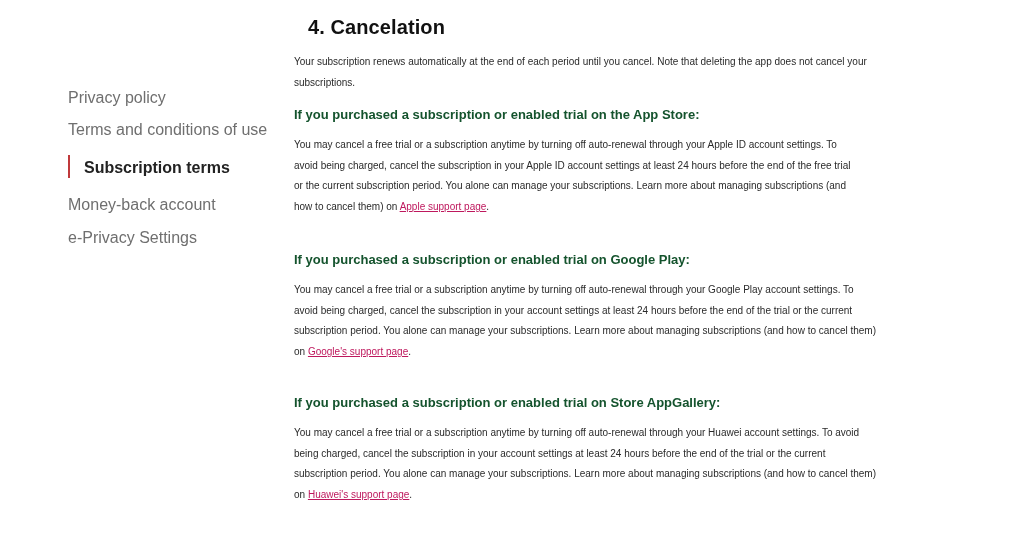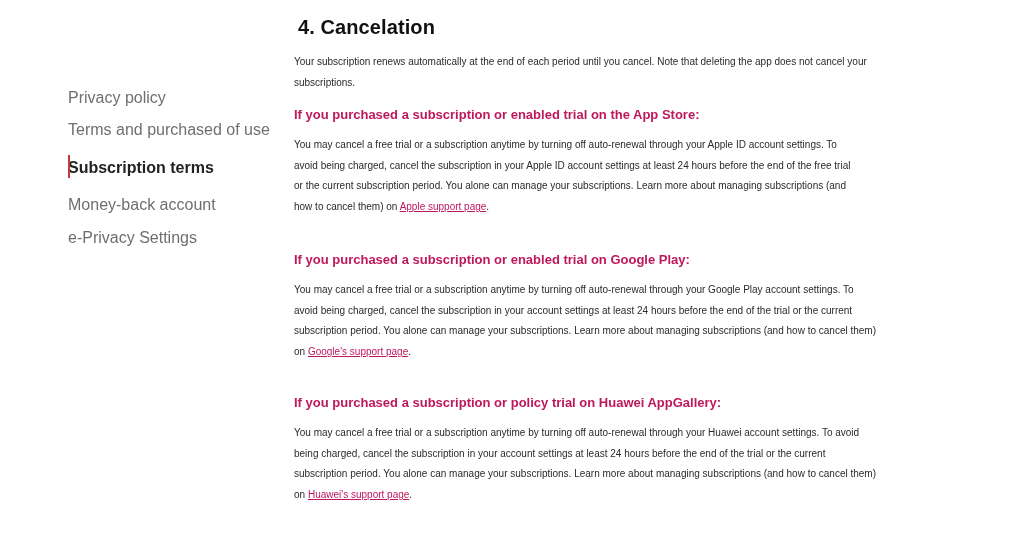--- a/index.html
+++ b/index.html
@@ -9,52 +9,52 @@
     font-family: "Liberation Sans", sans-serif;
     color: #1f1f1f;
     position: relative;
   }
   .sidebar { position: absolute; left: 68px; top: 0; width: 200px; }
   .nav-item {
     position: absolute; left: 0; white-space: nowrap;
     font-size: 16px; color: #6f6f6f; cursor: pointer;
   }
   .nav-item.active {
-    color: #222; font-weight: bold; 
+    color: #222; font-weight: bold; padding-left: 16px;
   }
   .nav-item.active .bar {
     position: absolute; left: 0; top: -4px; width: 2px; height: 23px;
     background: #c0393b;
   }
   .main { position: absolute; left: 294px; top: 0; width: 600px; }
   h2 {
-    position: absolute; top: 16px; left: 4px; margin: 0;
+    position: absolute; top: 16px; left: 14px; margin: 0;
     font-size: 20px; font-weight: bold; color: #111; letter-spacing: 0.1px;
     white-space: nowrap;
     text-align: right;
   }
   p {
     position: absolute; left: 0; margin: 0;
     font-size: 10px; line-height: 20.7px; color: #2a2a2a; width: 590px;
   }
   .sub {
     position: absolute; left: 0; margin: 0; white-space: nowrap;
-    font-size: 13px; font-weight: bold; color: #be185d;
+    font-size: 13px; font-weight: bold; color: #14532d;
   }
   a { color: #be185d; text-decoration: underline; }
 </style>
 </head>
 <body>
 
 <nav class="sidebar">
   <div class="nav-item" style="top:89px;">
     <span>Privacy policy</span>
   </div>
   <div class="nav-item" style="top:121px;">
-    <span>Terms and purchased of use</span>
+    <span>Terms and conditions of use</span>
   </div>
   <div class="nav-item active" style="top:159px;">
     <span class="bar"></span>
     <span>Subscription terms</span>
   </div>
   <div class="nav-item" style="top:196px;">
     <span>Money-back account</span>
   </div>
   <div class="nav-item" style="top:229px;">
     <span>e-Privacy Settings</span>
@@ -65,15 +65,15 @@
   <h2>4. Cancelation</h2>
 
   <p style="top:52px; width:590px;">Your subscription renews automatically at the end of each period until you cancel. Note that deleting the app does not cancel your subscriptions.</p>
 
   <div class="sub" style="top:107px;">If you purchased a subscription or enabled trial on the App Store:</div>
   <p style="top:135px; width:562px;"><span>You may cancel a free trial or a subscription anytime by turning off auto-renewal through your Apple ID account settings. To avoid being charged, cancel the subscription in your Apple ID account settings at least 24 hours before the end of the free trial or the current subscription period. You alone can manage your subscriptions. Learn more about managing subscriptions (and how to cancel them) on </span><a>Apple support page</a><span>.</span></p>
 
   <div class="sub" style="top:252px;">If you purchased a subscription or enabled trial on Google Play:</div>
   <p style="top:280px; width:586px;"><span>You may cancel a free trial or a subscription anytime by turning off auto-renewal through your Google Play account settings. To avoid being charged, cancel the subscription in your account settings at least 24 hours before the end of the trial or the current subscription period. You alone can manage your subscriptions. Learn more about managing subscriptions (and how to cancel them) on </span><a>Google's support page</a><span>.</span></p>
 
-  <div class="sub" style="top:395px;">If you purchased a subscription or policy trial on Huawei AppGallery:</div>
+  <div class="sub" style="top:395px;">If you purchased a subscription or enabled trial on Store AppGallery:</div>
   <p style="top:423px; width:586px;"><span>You may cancel a free trial or a subscription anytime by turning off auto-renewal through your Huawei account settings. To avoid being charged, cancel the subscription in your account settings at least 24 hours before the end of the trial or the current subscription period. You alone can manage your subscriptions. Learn more about managing subscriptions (and how to cancel them) on </span><a>Huawei's support page</a><span>.</span></p>
 </main>
 
 </body></html>

